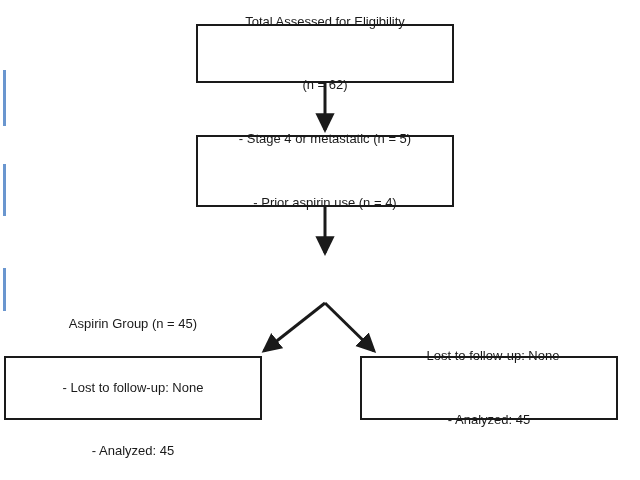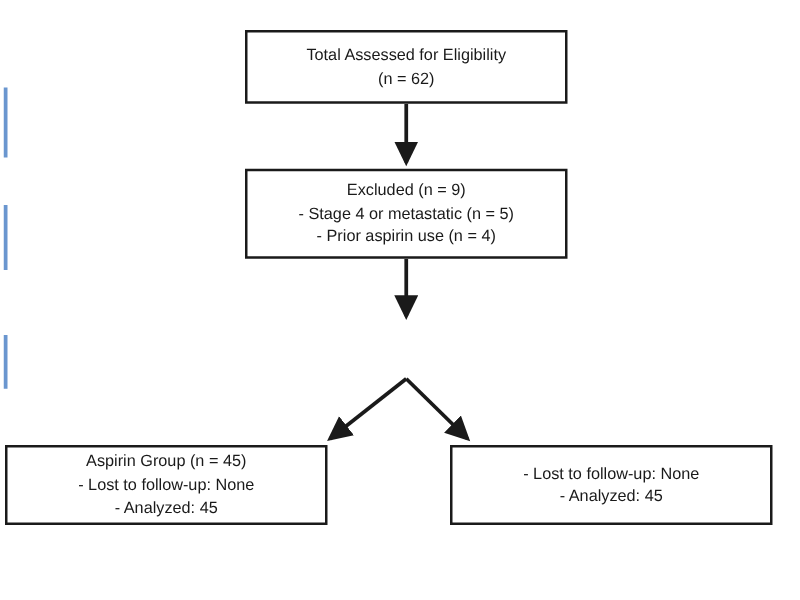--- a/index.html
+++ b/index.html
@@ -21,20 +21,21 @@
     border: 2.5px solid #1a1a1a;
     background: #ffffff;
     display: flex;
     flex-direction: column;
     align-items: center;
     justify-content: center;
     text-align: center;
     color: #1a1a1a;
     font-size: 13px;
     line-height: 1.42;
+    gap: 45px;
   }
   .node .line {
     display: block;
     white-space: nowrap;
   }
   
   #node-assessed  { left: 196px; top: 24px;  width: 258px; height: 59px; }
   #node-excluded  { left: 196px; top: 135px; width: 258px; height: 72px; }
   #node-allocated { left: 196px; top: 258px; width: 258px; height: 45px; }
   #node-aspirin   { left: 4px;  top: 356px; width: 258px; height: 64px; }
@@ -84,21 +85,20 @@
 
     <line x1="325" y1="303" x2="374" y2="351" stroke="#1a1a1a" stroke-width="3" marker-end="url(#arrowhead)"></line>
   </svg>
 
   <div class="node" id="node-assessed">
     <span class="line">Total Assessed for Eligibility</span>
     <span class="line">(n = 62)</span>
   </div>
 
   <div class="node" id="node-excluded">
-    <span class="line">Excluded (n = 9)</span>
     <span class="line">- Stage 4 or metastatic (n = 5)</span>
     <span class="line">- Prior aspirin use (n = 4)</span>
   </div>
 
 
   <div class="node" id="node-aspirin">
     <span class="line">Aspirin Group (n = 45)</span>
     <span class="line">- Lost to follow-up: None</span>
     <span class="line">- Analyzed: 45</span>
   </div>

